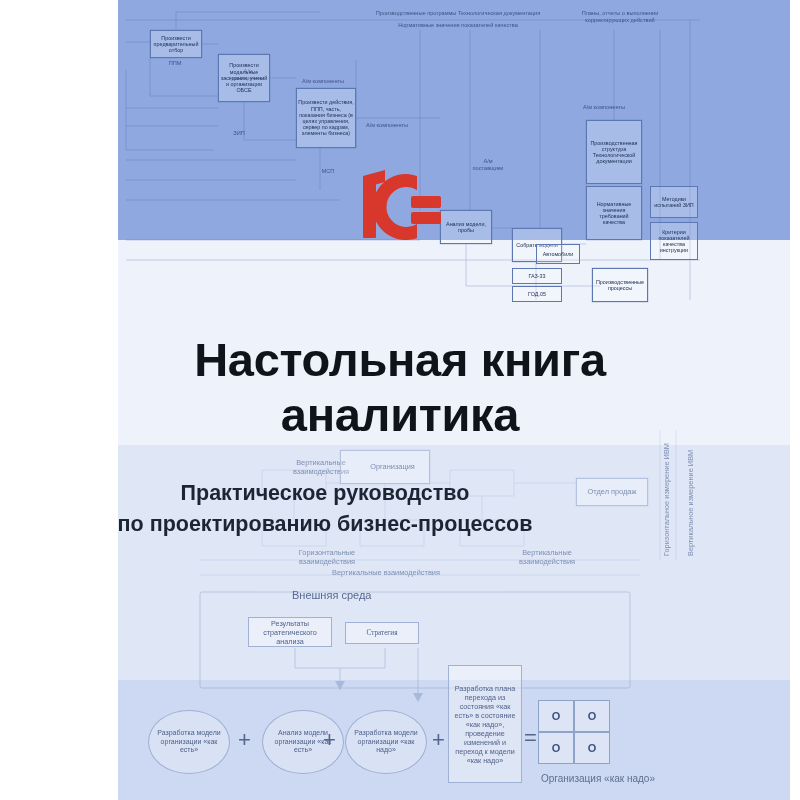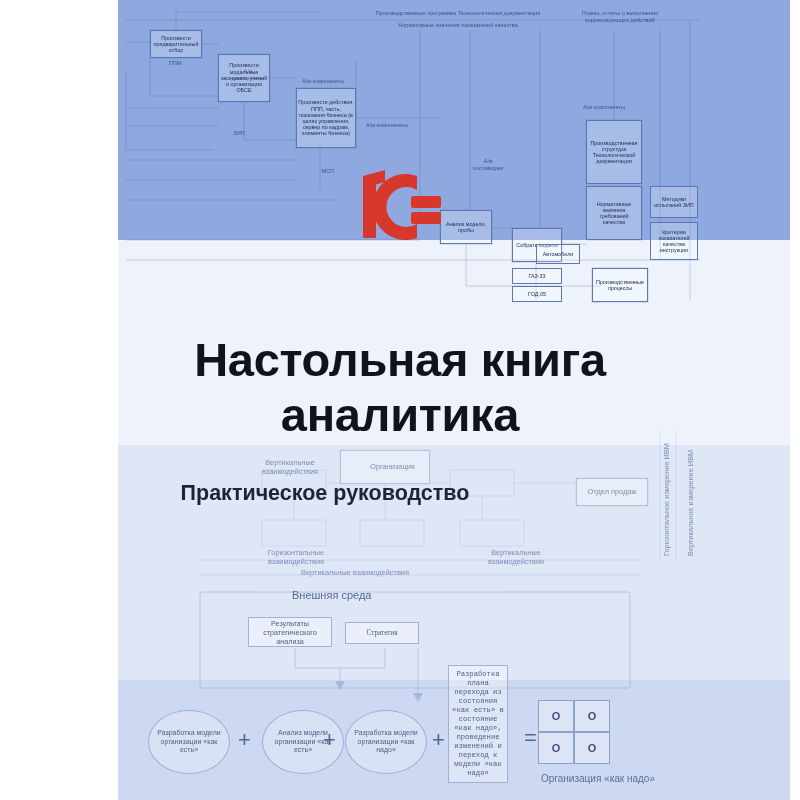--- a/index.html
+++ b/index.html
@@ -157,20 +157,21 @@
     font-size: 11px;
     color: #55688f;
   }
 
   .mid-scheme-text {
     position: absolute;
     font-size: 7.4px;
     color: #7d8fb3;
     text-align: center;
     line-height: 1.25;
+    margin-left: 31px;
   }
   .mid-box {
     position: absolute;
     border: 1px solid #b3c2de;
     box-sizing: border-box;
     background: rgba(255,255,255,0.25);
     color: #7d8fb3;
     font-size: 7.4px;
     display: flex; align-items:center; justify-content:center;
     text-align:center;
@@ -338,20 +339,21 @@
   </div>
 
 
   <div class="title">
     <div>Настольная книга</div>
     <div>аналитика</div>
   </div>
 
   <div class="subtitle">
     <div>Практическое руководство</div>
+    <div>по проектированию бизнес-процессов</div>
   </div>
 
   <div class="mid-scheme-text" style="left:255px; top:458px; width:70px;">Вертикальные взаимодействия</div>
   <div class="mid-box" style="left:340px; top:450px; width:90px; height:34px;padding-left:17px;">Организация</div>
   <div class="mid-scheme-text" style="left:246px; top:548px; width:100px;">Горизонтальные взаимодействия</div>
   <div class="mid-box" style="left:576px; top:478px; width:72px; height:28px;">Отдел продаж</div>
   <div class="mid-scheme-text" style="left:466px; top:548px; width:100px;">Вертикальные взаимодействия</div>
   <div class="mid-scheme-text" style="left:300px; top:568px; width:110px;">Вертикальные взаимодействия</div>
   <div class="vert-label" style="left:686px; top:556px;">Вертикальное измерение ИВМ</div>
   <div class="vert-label" style="left:662px; top:556px;">Горизонтальное измерение ИВМ</div>
@@ -369,21 +371,21 @@
     <div class="bs-plus" style="left:238px; top:152px;">+</div>
 
     <div class="bs-ellipse" style="left:262px; top:135px; width:82px; height:64px;">Анализ модели организации «как есть»</div>
 
     <div class="bs-plus" style="left:323px; top:152px;">+</div>
 
     <div class="bs-ellipse" style="left:345px; top:135px; width:82px; height:64px;">Разработка модели организации «как надо»</div>
 
     <div class="bs-plus" style="left:432px; top:152px;">+</div>
 
-    <div class="bs-box" style="left:448px; top:90px; width:60px; height:118px;font-family:Liberation Mono, monospace;">Разработка плана перехода из состояния «как есть» в состояние «как надо», проведение изменений и переход к модели «как надо»</div>
+    <div class="bs-box" style="left:448px; top:90px; width:74px; height:118px;">Разработка плана перехода из состояния «как есть» в состояние «как надо», проведение изменений и переход к модели «как надо»</div>
 
     <div class="bs-eq" style="left:524px; top:150px;">=</div>
 
     <div class="grid-sq" style="left:538px; top:125px; width:36px; height:32px;">O</div>
     <div class="grid-sq" style="left:574px; top:125px; width:36px; height:32px;">O</div>
     <div class="grid-sq" style="left:538px; top:157px; width:36px; height:32px;">O</div>
     <div class="grid-sq" style="left:574px; top:157px; width:36px; height:32px;">O</div>
 
     <div class="bs-text" style="left:528px; top:198px; width:140px; font-size:10px;">Организация «как надо»</div>
   </div>

